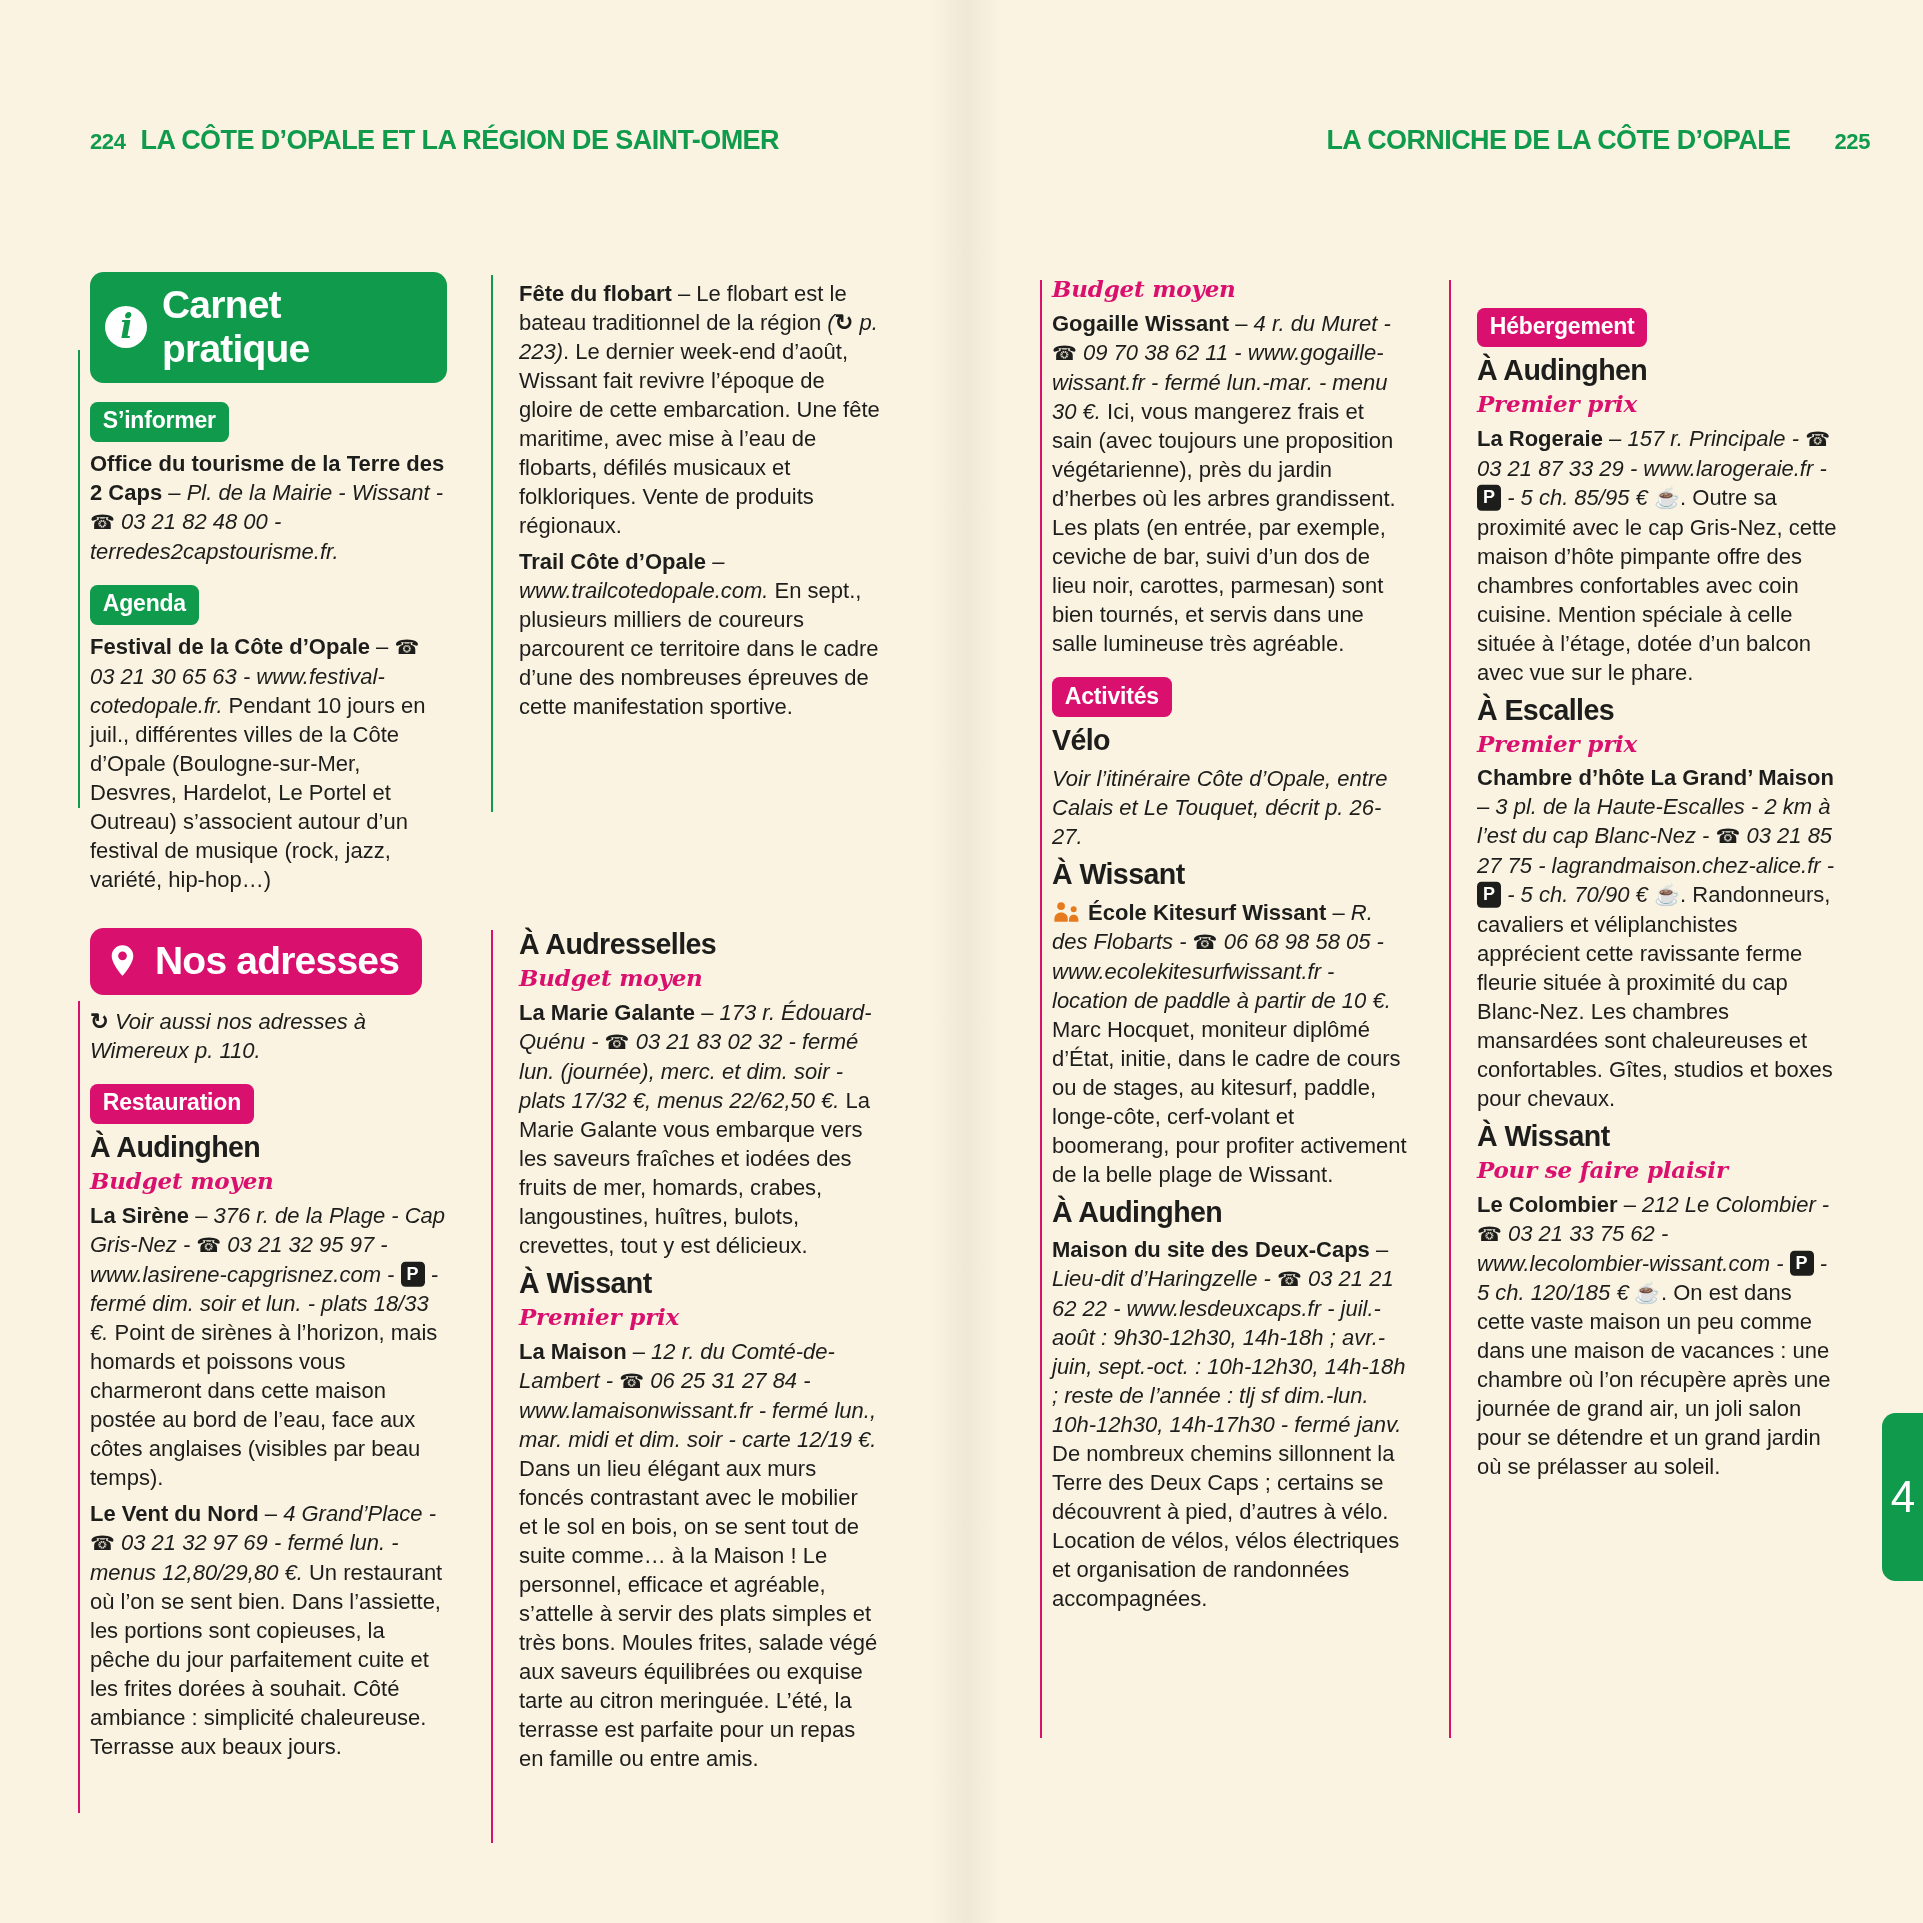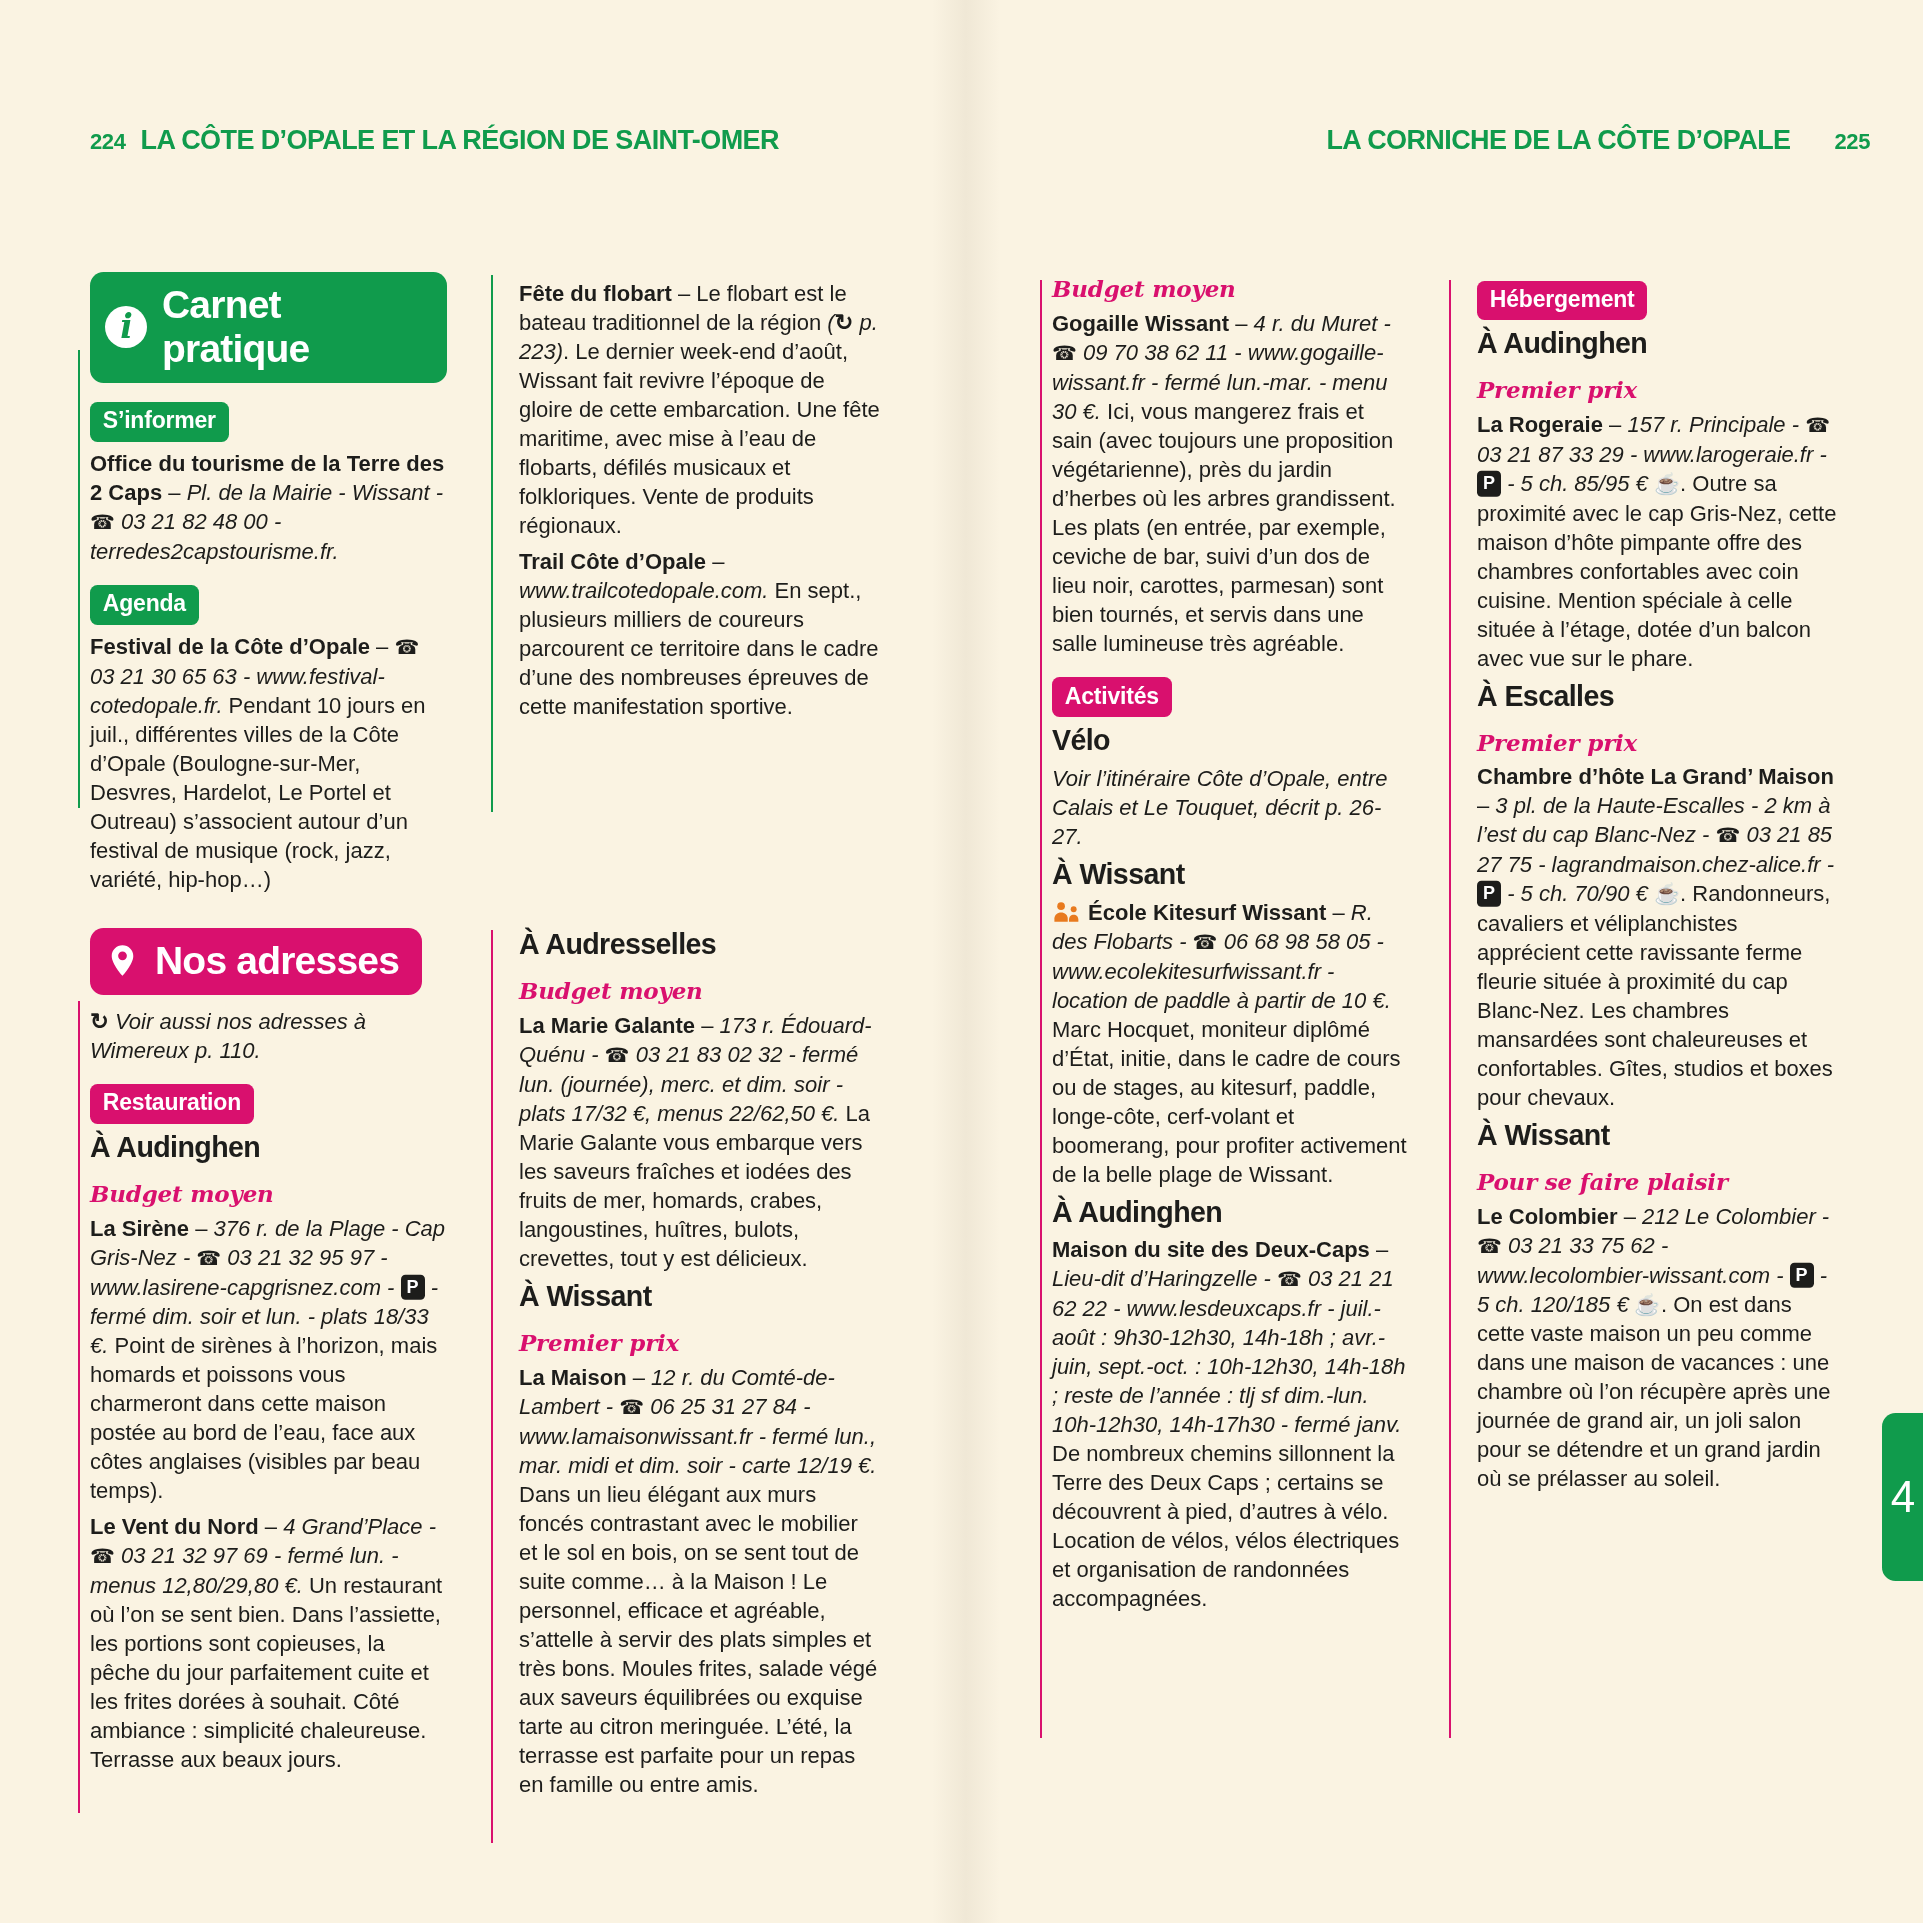--- a/index.html
+++ b/index.html
@@ -18,21 +18,21 @@
   .page-header.right{right:54px;gap:44px;}
   .pagenum{font-size:22px; font-weight:bold; letter-spacing:-0.4px;}
   .ptitle{font-size:27px; font-weight:bold; letter-spacing:-0.6px;}
   
   .col{position:absolute;}
   #col1a{left:90px; top:272px;  width:357px;}
   #col1b{left:90px; top:928px; width:357px;}
   #col2a{left:519px; top:272px;  width:361px;}
   #col2b{left:519px; top:928px; width:361px;}
   #col3 {left:1052px; top:275px; width:357px;}
-  #col4 {left:1477px; top:261px; width:361px;}
+  #col4 {left:1477px; top:288px; width:361px;}
   .col > :first-child{margin-top:0;}
   
   .rule{position:absolute; width:2.3px;}
   #rule-carnet-left{left:78px; top:350px;  height:458px;  background:var(--green);}
   #rule-carnet-mid {left:491px; top:275px;  height:537px;  background:var(--green);}
   #rule-adr-left   {left:78px; top:1001px; height:812px; background:var(--pink);}
   #rule-adr-mid    {left:491px; top:930px; height:913px; background:var(--pink);}
   #rule-right-left {left:1040px; top:280px; height:1458px; background:var(--pink);}
   #rule-right-mid  {left:1449px; top:280px; height:1458px; background:var(--pink);}
   
@@ -41,21 +41,21 @@
   .banner.green{background:var(--green);} .banner.pink{background:var(--pink);}
   .banner-icon.info-circle{width:42px; height:42px; border-radius:50%; background:#fff; color:var(--green);
     font-family:"DejaVu Serif", serif; font-style:italic; font-weight:bold; font-size:33px;
     display:flex; align-items:center; justify-content:center; flex:0 0 auto;}
   .banner-icon svg{width:35px; height:41px; display:block;}
   .tag{display:inline-block; color:#fff; font-weight:bold; font-size:23px; letter-spacing:-0.2px;
     padding:5.3px 12.8px 7.5px; border-radius:7.5px; margin-top:19.5px;}
   .tag.green{background:var(--green);} .tag.pink{background:var(--pink);}
   .heading{font-size:28.6px; font-weight:bold; letter-spacing:-0.6px; margin-top:7px;}
   .pricecat{font-family:"DejaVu Serif", serif; font-style:italic; font-weight:bold;
-    font-size:23px; color:var(--pink); margin-top:16px; letter-spacing:-0.2px;}
+    font-size:23px; color:var(--pink); margin-top:3px; letter-spacing:-0.2px;}
   .para{font-size:22px; line-height:29px; margin-top:6.8px; text-align:left;}
   .para.note{margin-top:12px;}
   .seg-b{font-weight:bold;} .seg-i{font-style:italic;} .seg-r{}
   
   .inline-icon{white-space:nowrap;}
   .inline-icon.phone-icon{font-style:normal; font-size:20px;}
   .inline-icon.cup-icon{font-style:normal; font-size:21px;}
   .inline-icon.see-also-icon{font-style:normal; font-weight:bold; font-size:22.5px;}
   .inline-icon.parking-icon{display:inline-block; background:#1d1d1b; color:#fff; font-weight:bold;
     font-style:normal; font-size:18px; line-height:1; padding:3px 6px 4.5px; border-radius:4.5px; transform:translateY(-2.3px);}

